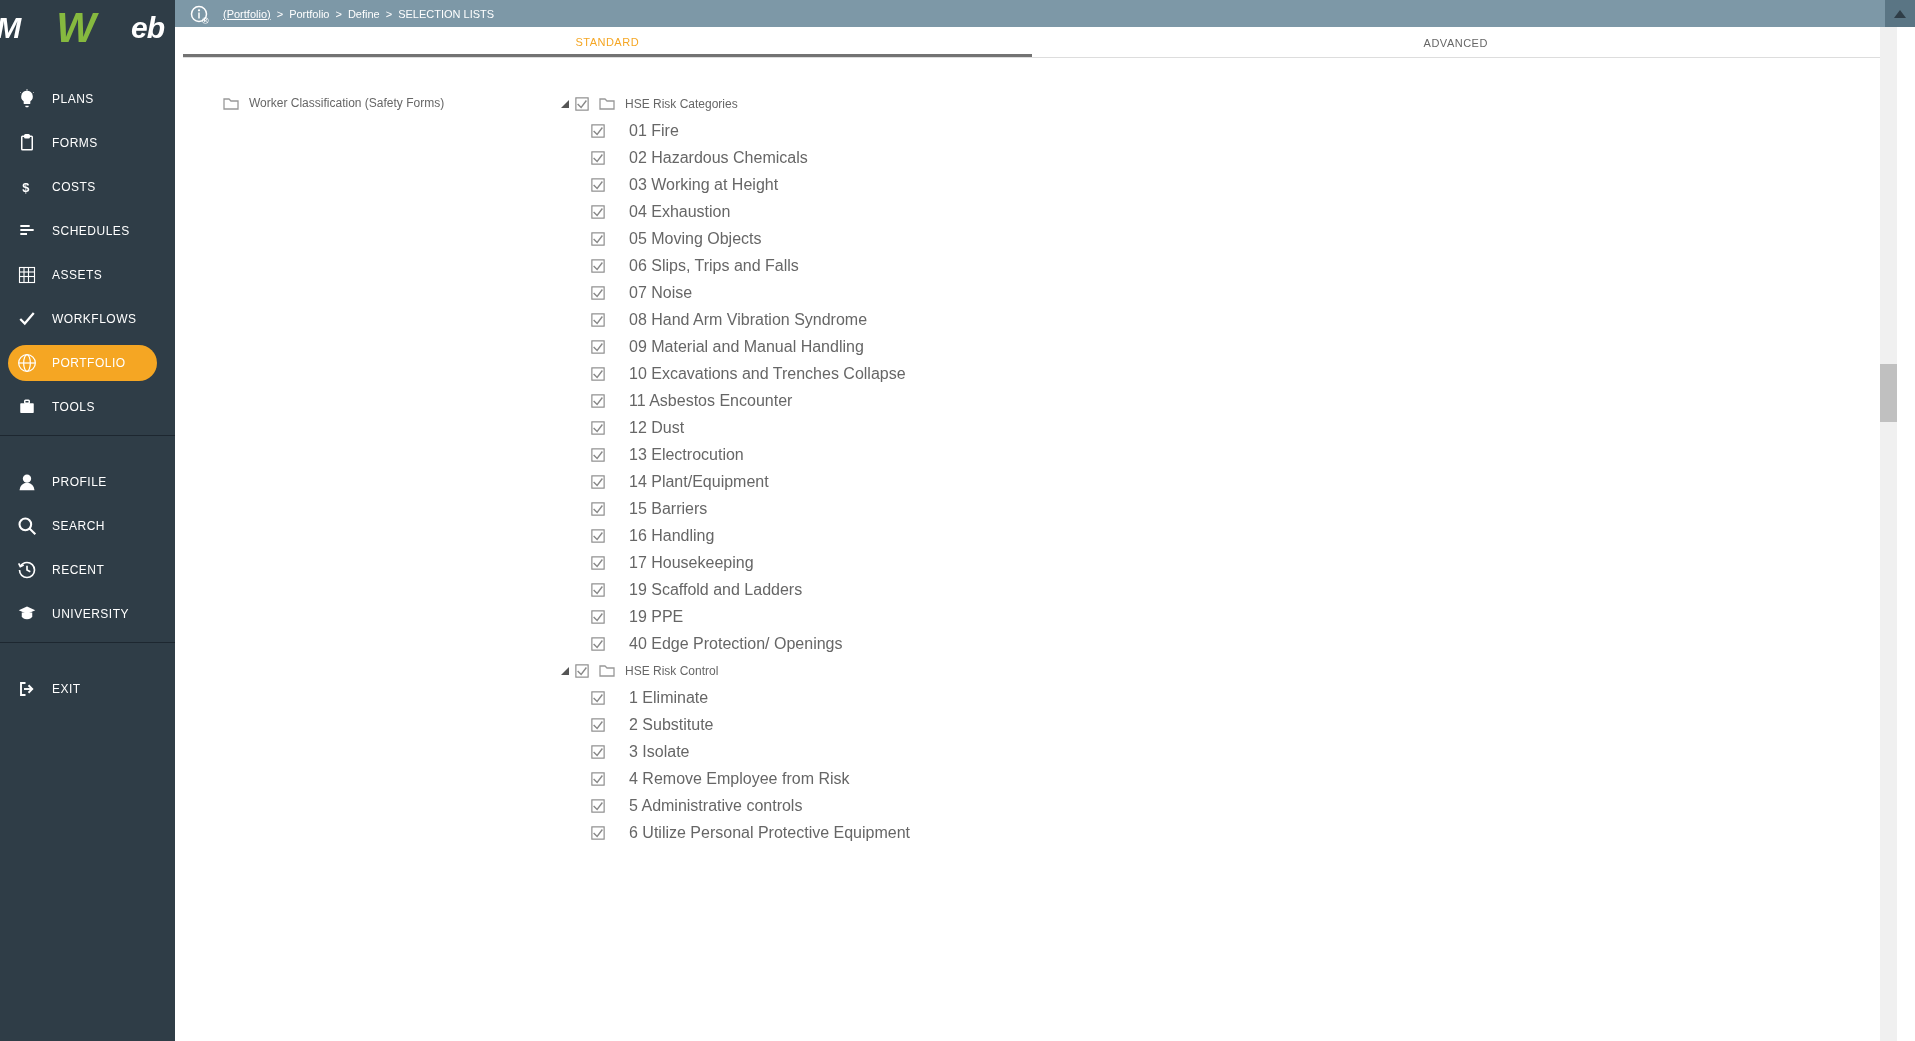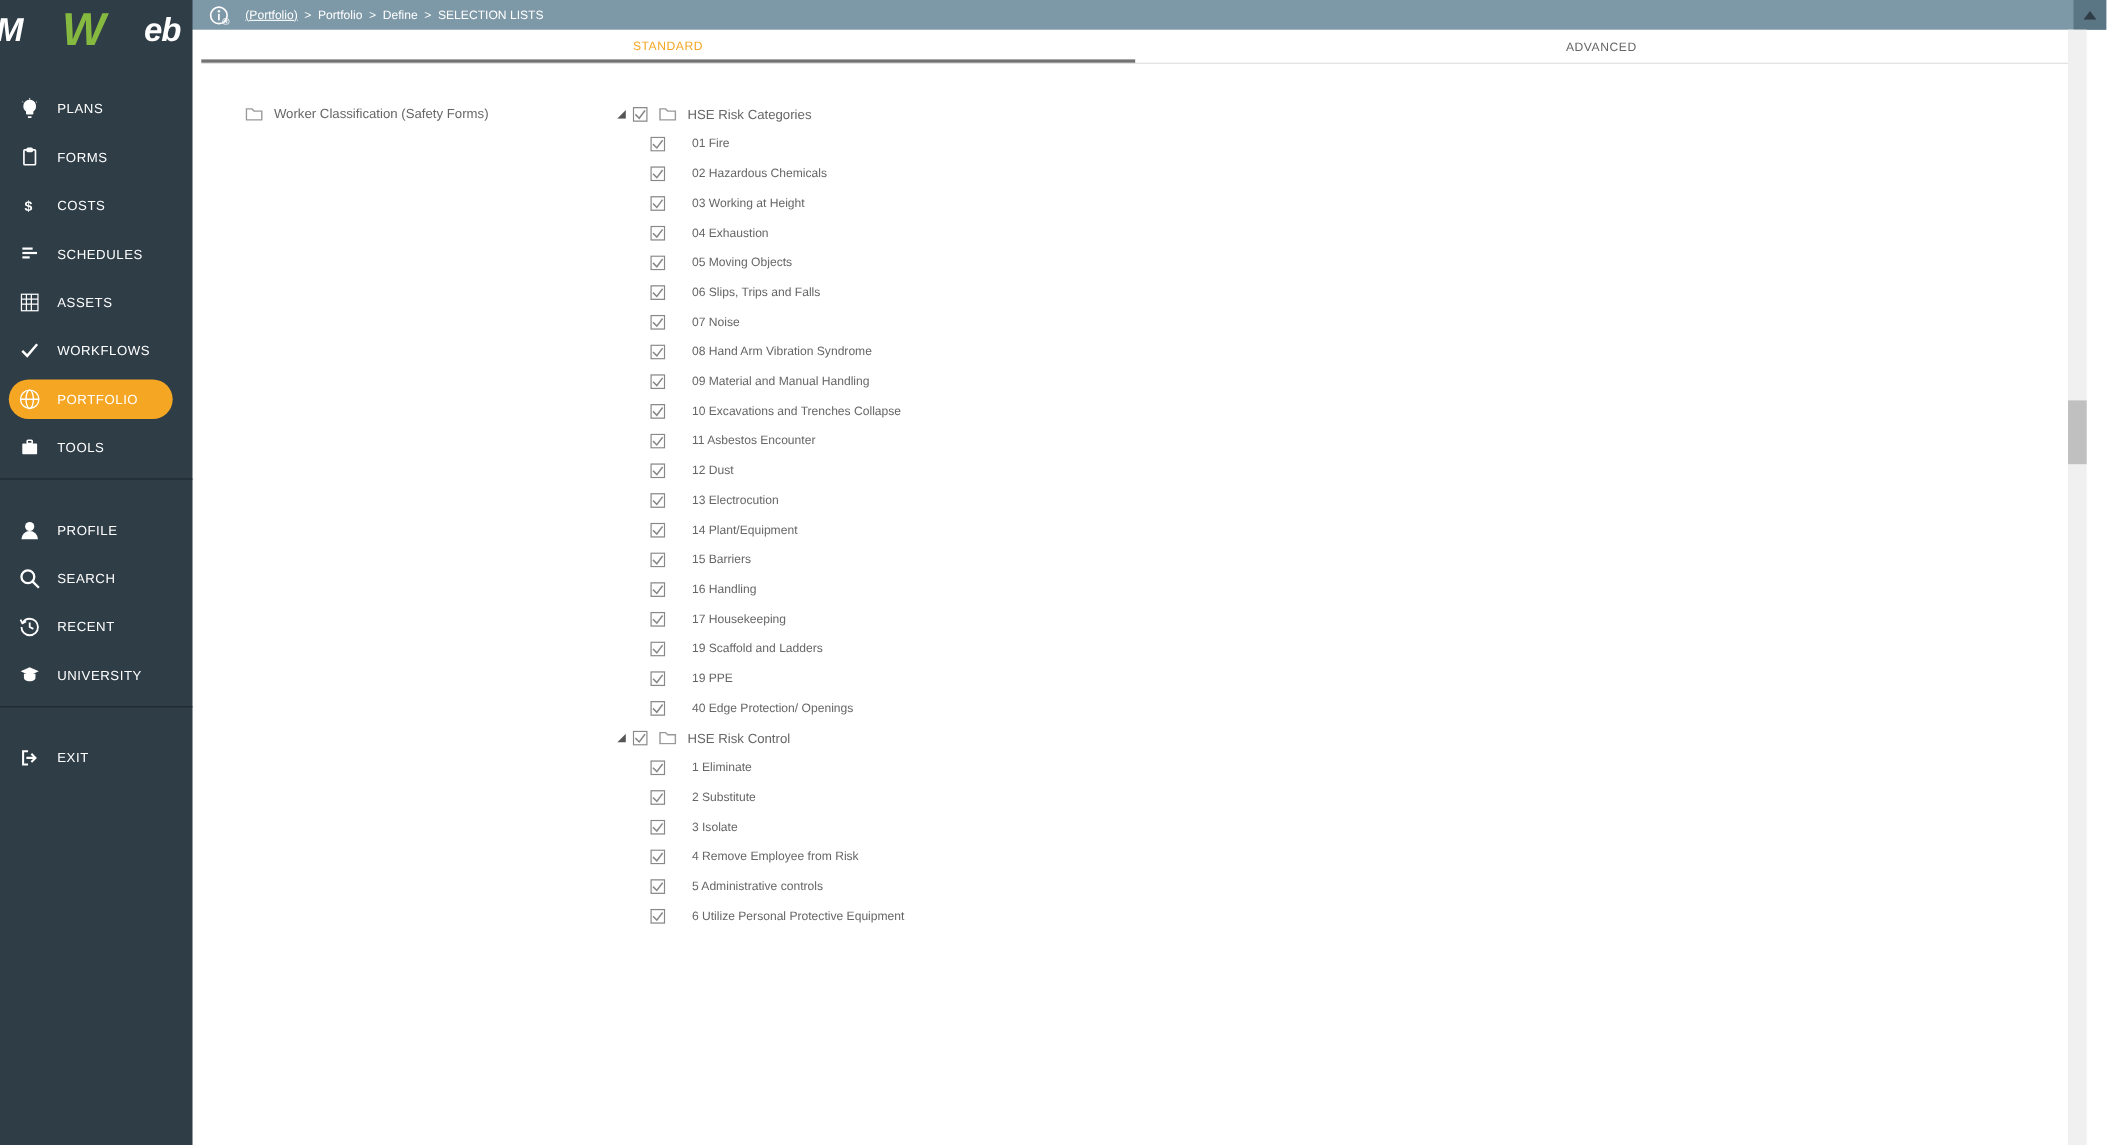--- a/index.html
+++ b/index.html
@@ -46,21 +46,21 @@
 .left-col { position:absolute; left:40px; top:0; }
 .folder-row { display:flex; align-items:center; height:26px; font-size:12px; color:#666; }
 .folder-row .folder-icon { margin-right:10px; display:inline-flex; }
 
 
 .tree { position:absolute; left:378px; top:0; }
 .cat-row { display:flex; align-items:center; height:27px; font-size:12px; color:#666; }
 .cat-row .tri { margin-right:4px; display:inline-flex; width:10px; }
 .cat-row .chk { margin-right:10px; display:inline-flex; }
 .cat-row .folder-icon { margin-right:10px; display:inline-flex; }
-.item-row { display:flex; align-items:center; height:27px; font-size:11px; color:#666; padding-left:30px; }
+.item-row { display:flex; align-items:center; height:27px; font-size:16px; color:#666; padding-left:30px; }
 .item-row .chk { margin-right:24px; display:inline-flex; }
 
 
 .scrollbar-track { position:absolute; right:18px; top:27px; bottom:0; width:17px; background:#f0f0f0; }
 .scrollbar-thumb { position:absolute; right:18px; top:364px; width:17px; height:58px; background:#c0c0c0; }
 
 svg { display:block; }
 </style>
 </head>
 <body>

